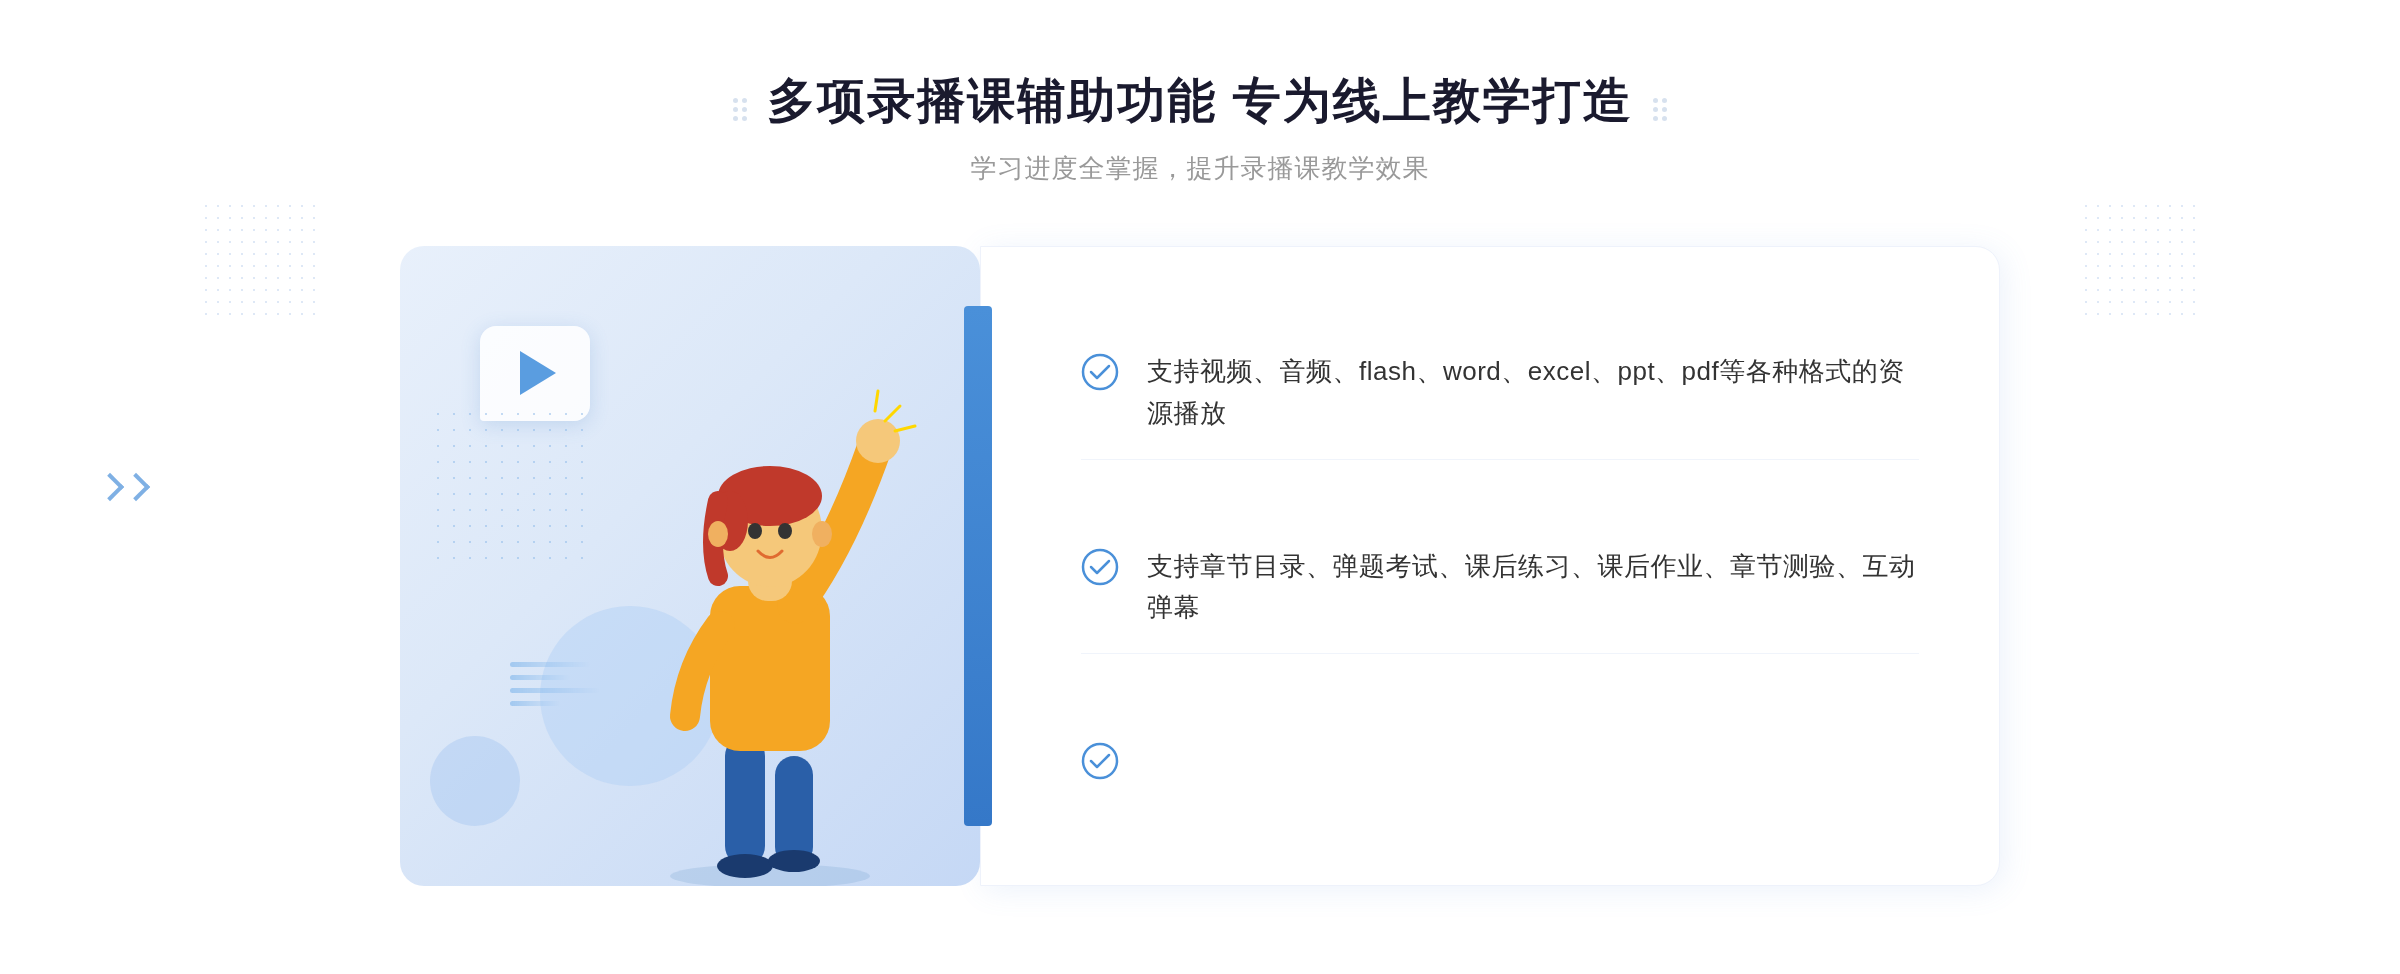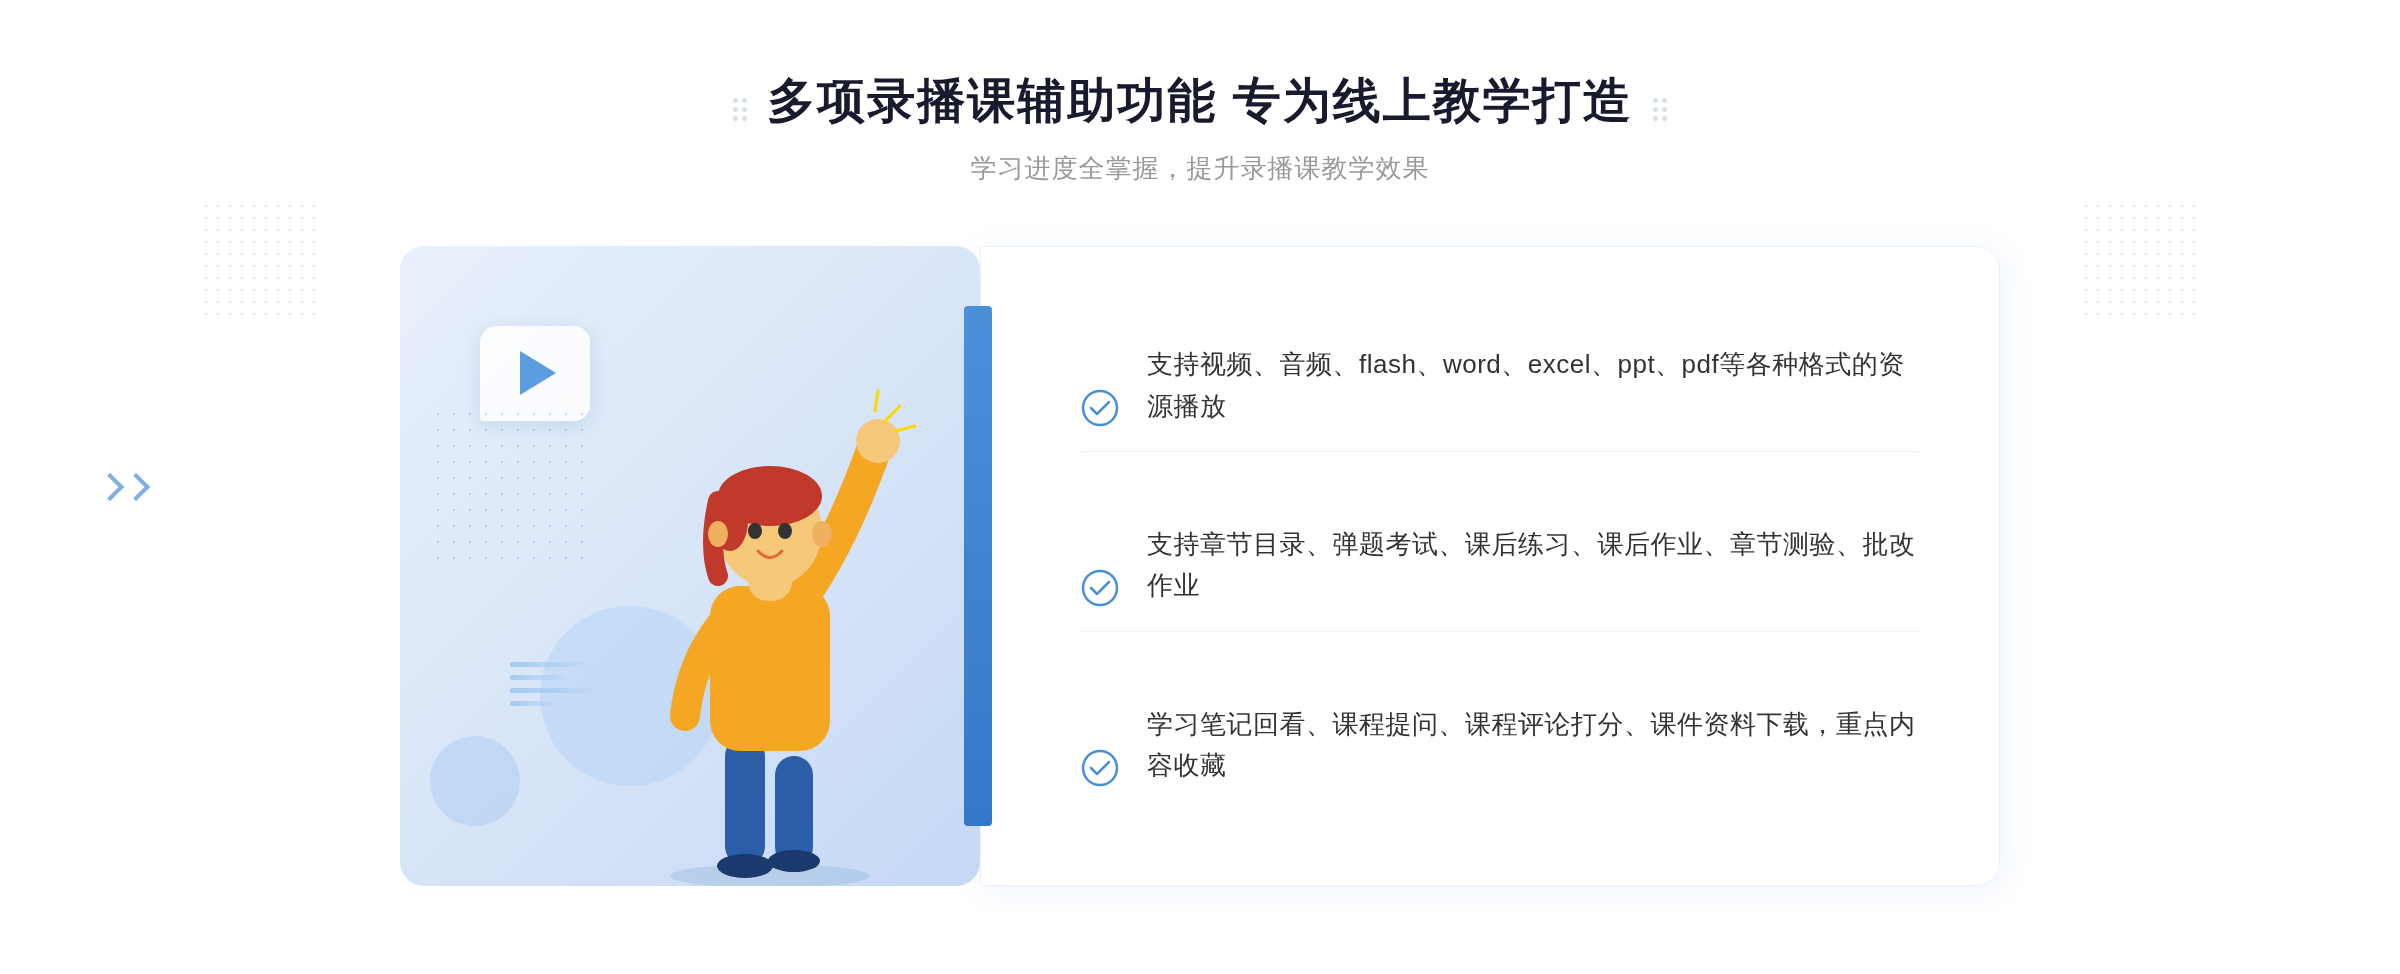--- a/index.html
+++ b/index.html
@@ -221,21 +221,21 @@
       min-height: 640px;
       display: flex;
       flex-direction: column;
       justify-content: space-around;
       margin-left: 0;
       border: 1px solid #eef2fb;
     }
 
     .feature-item {
       display: flex;
-      align-items: flex-end;
+      align-items: flex-start;
       gap: 28px;
       padding: 24px 0;
       border-bottom: 1px solid #f0f4fb;
     }
 
     .feature-item:last-child {
       border-bottom: none;
     }
 
     .check-icon {
@@ -394,29 +394,28 @@
           <path d="M10,19 L16,25 L28,13" stroke="#4a90d9" stroke-width="2.5" fill="none" stroke-linecap="round" stroke-linejoin="round"></path>
         </svg>
         <span class="feature-text">支持视频、音频、flash、word、excel、ppt、pdf等各种格式的资源播放</span>
       </div>
 
       <div class="feature-item">
         <svg class="check-icon" viewBox="0 0 38 38" xmlns="http://www.w3.org/2000/svg">
           <circle cx="19" cy="19" r="17" fill="none" stroke="#4a90d9" stroke-width="2.5"></circle>
           <path d="M10,19 L16,25 L28,13" stroke="#4a90d9" stroke-width="2.5" fill="none" stroke-linecap="round" stroke-linejoin="round"></path>
         </svg>
-        <span class="feature-text">支持章节目录、弹题考试、课后练习、课后作业、章节测验、批改作业</span>
+        <span class="feature-text">支持章节目录、弹题考试、课后练习、课后作业、章节测验、互动弹幕</span>
       </div>
 
       <div class="feature-item">
         <svg class="check-icon" viewBox="0 0 38 38" xmlns="http://www.w3.org/2000/svg">
           <circle cx="19" cy="19" r="17" fill="none" stroke="#4a90d9" stroke-width="2.5"></circle>
           <path d="M10,19 L16,25 L28,13" stroke="#4a90d9" stroke-width="2.5" fill="none" stroke-linecap="round" stroke-linejoin="round"></path>
         </svg>
-        <span class="feature-text">学习笔记回看、课程提问、课程评论打分、课件资料下载，重点内容收藏</span>
       </div>
 
 
     </div>
 
   </div>
 
 </div>
 
 </body></html>

